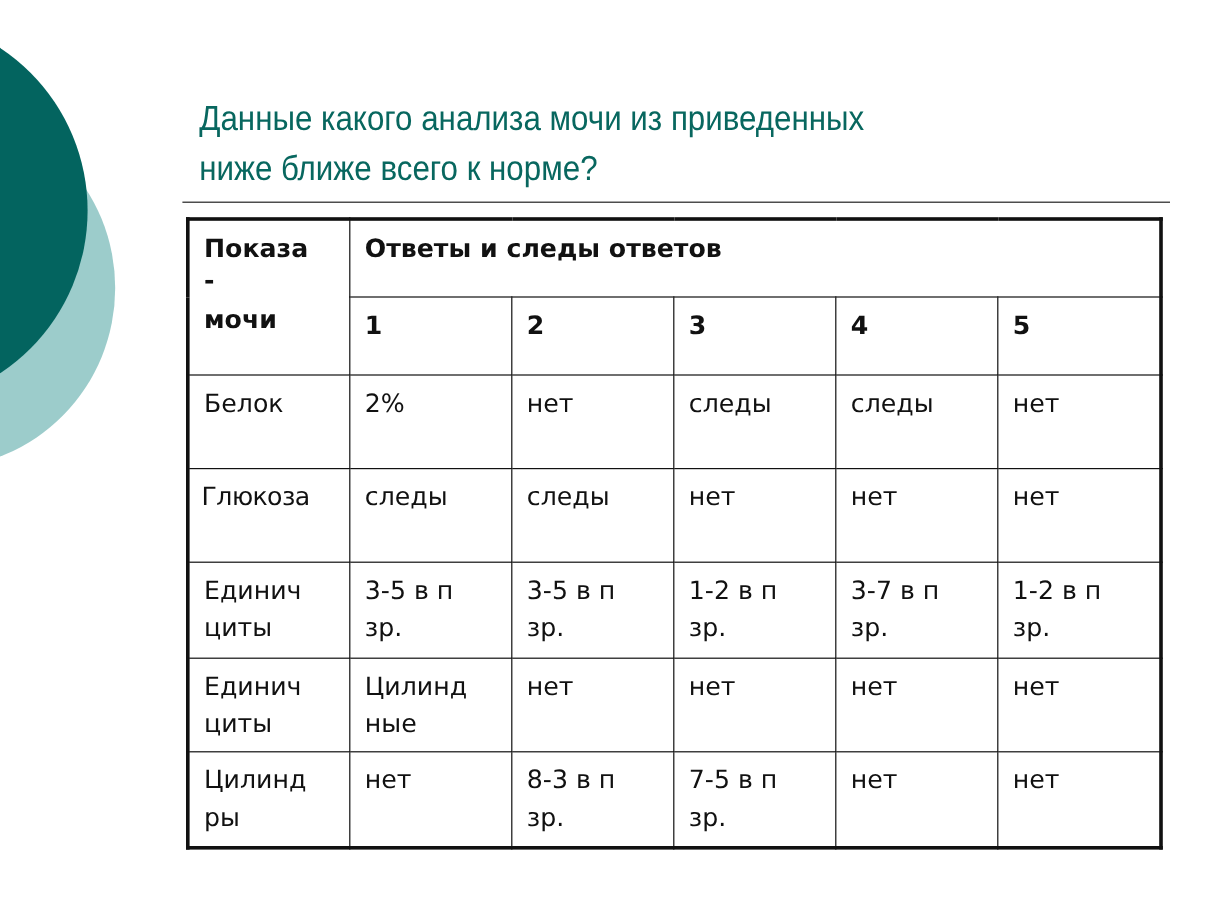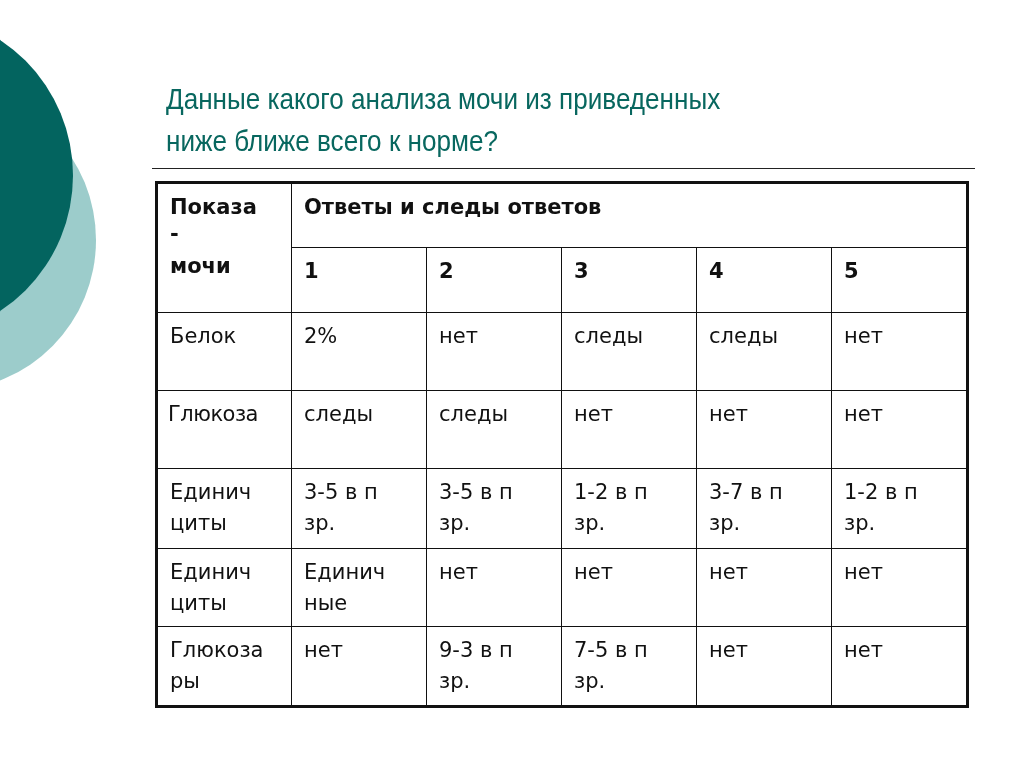--- a/index.html
+++ b/index.html
@@ -102,28 +102,28 @@
   <tr style="height:80px">
     <td>Единич циты</td>
     <td>3-5 в п зр.</td>
     <td>3-5 в п зр.</td>
     <td>1-2 в п зр.</td>
     <td>3-7 в п зр.</td>
     <td>1-2 в п зр.</td>
   </tr>
   <tr style="height:78px">
     <td>Единич циты</td>
-    <td>Единич ные</td>
+    <td>Цилинд ные</td>
     <td>нет</td>
     <td>нет</td>
     <td>нет</td>
     <td>нет</td>
   </tr>
   <tr style="height:80px">
-    <td>Глюкоза ры</td>
+    <td>Цилинд ры</td>
     <td>нет</td>
-    <td>9-3 в п зр.</td>
+    <td>8-3 в п зр.</td>
     <td>7-5 в п зр.</td>
     <td>нет</td>
     <td>нет</td>
   </tr>
 </tbody>
   </table>
 
 </body></html>

